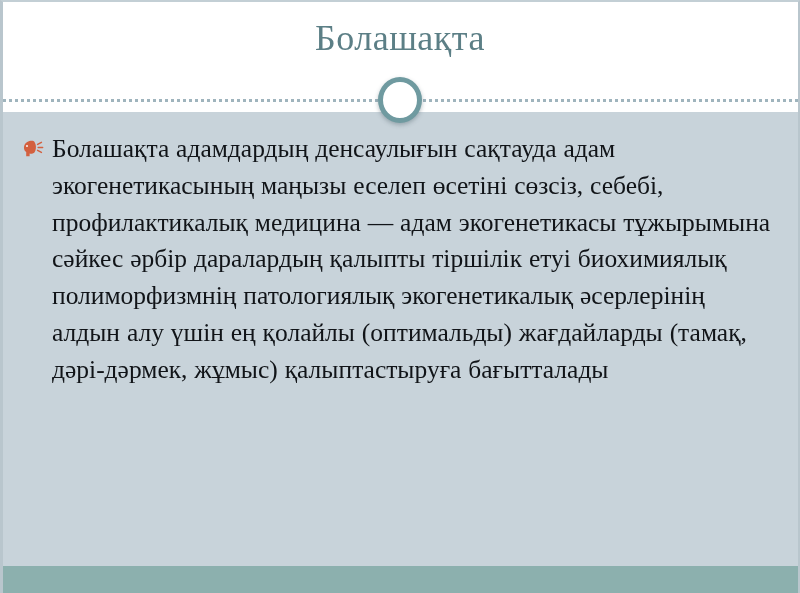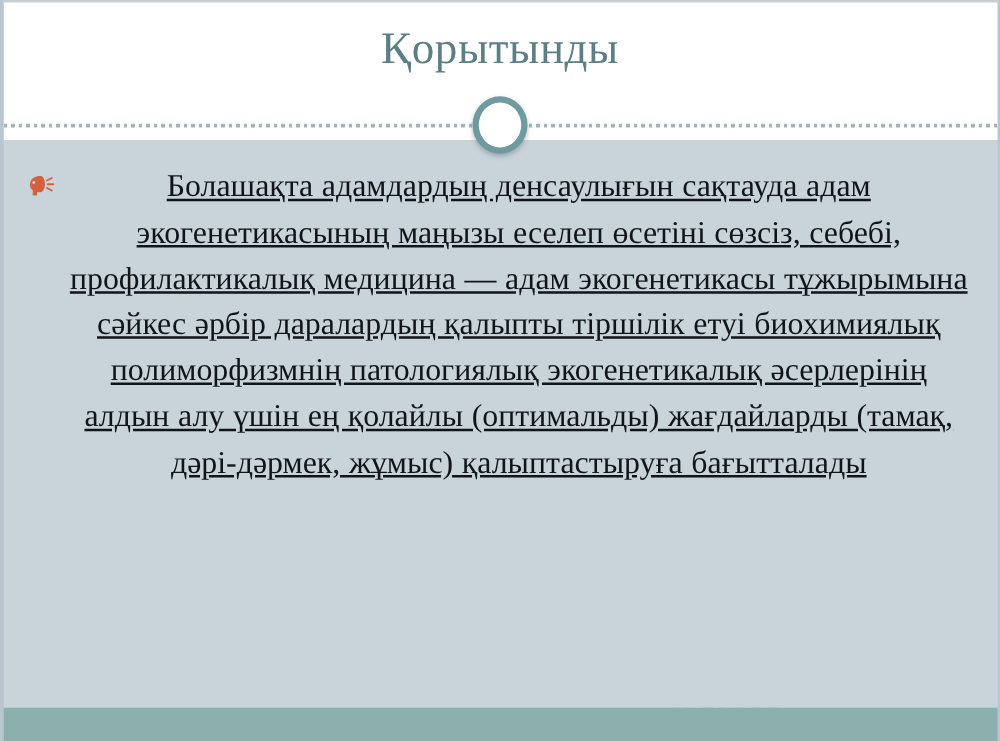--- a/index.html
+++ b/index.html
@@ -135,23 +135,22 @@
     top: 8px;
     width: 24px;
     height: 20px;
   }
 
   .paragraph {
     font-size: 25.5px;
     line-height: 36.8px;
     color: #111418;
     font-family: "Liberation Serif", "DejaVu Serif", serif;
-    text-align: center;
+    text-align: left;
     word-spacing: 0.5px;
-    text-decoration: underline;
   }
 
   
   .wm {
     position: absolute;
     z-index: 3;
     pointer-events: none;
     user-select: none;
   }
 
@@ -252,21 +251,21 @@
         <path d="M38 88 C38 54, 62 34, 86 38 C104 41, 107 60, 95 73 C84 85, 64 88, 52 80" stroke="#d9c9a0" stroke-width="4" opacity="0.5"></path>
         <path d="M34 34 C48 34, 58 44, 58 58 C58 46, 48 36, 34 36 Z" stroke="#e3b9ad" stroke-width="3" fill="#f0d9d2" opacity="0.6"></path>
       </g>
     </svg>
   </div>
 
   <div class="wm wm-text wm-top">Stud.kz</div>
   <div class="wm wm-text wm-mid">Stud.kz</div>
   <div class="wm wm-text wm-bottom">Stud.kz</div>
 
-  <div class="title">Қорытынды</div>
+  <div class="title">Болашақта</div>
 
   <div class="dotted-rule"></div>
 
   <div class="ring">
     <div class="ring-inner"></div>
   </div>
 
   <div class="content">
     <div class="bullet-row">
 

